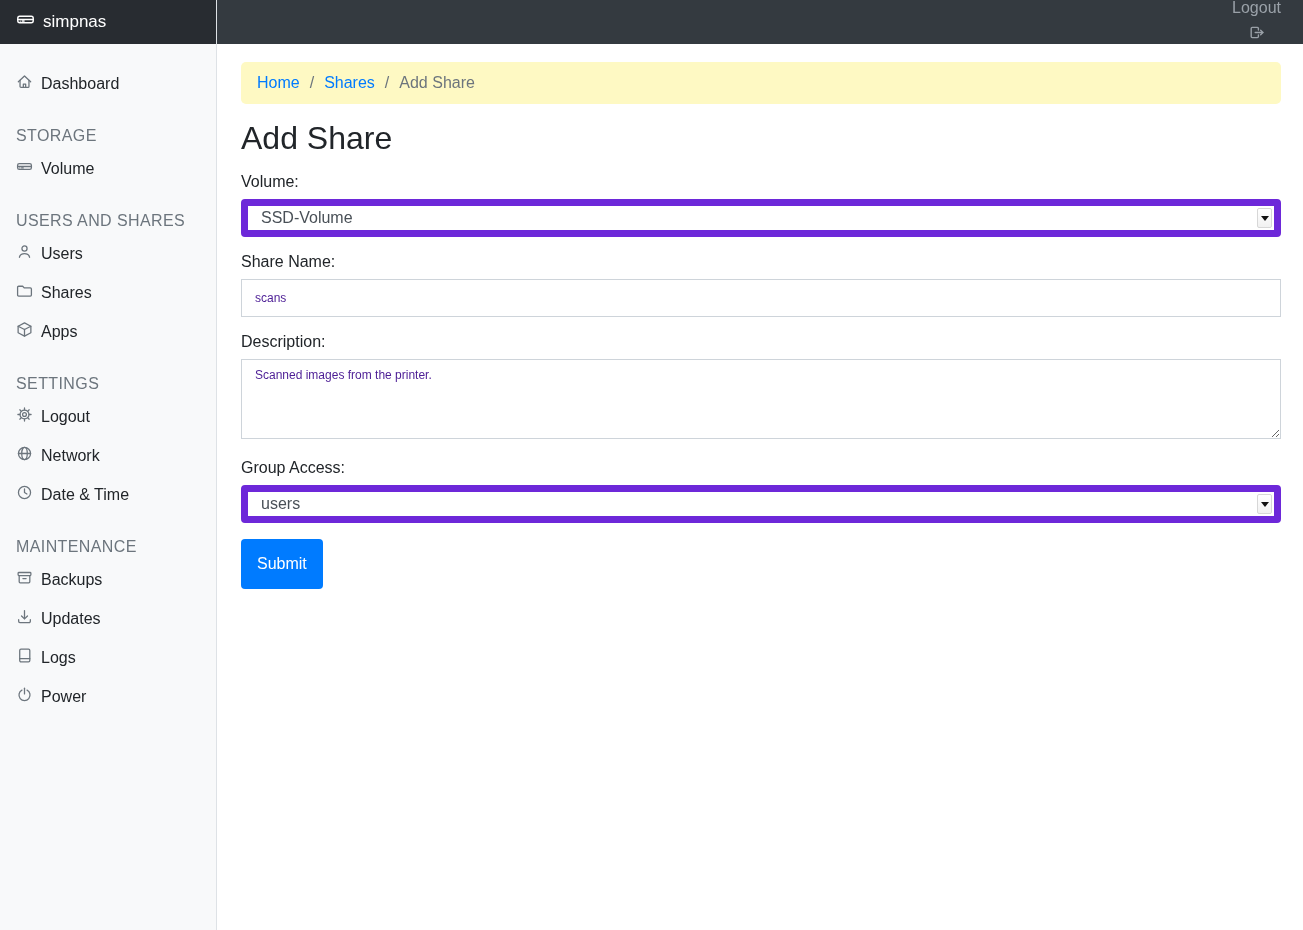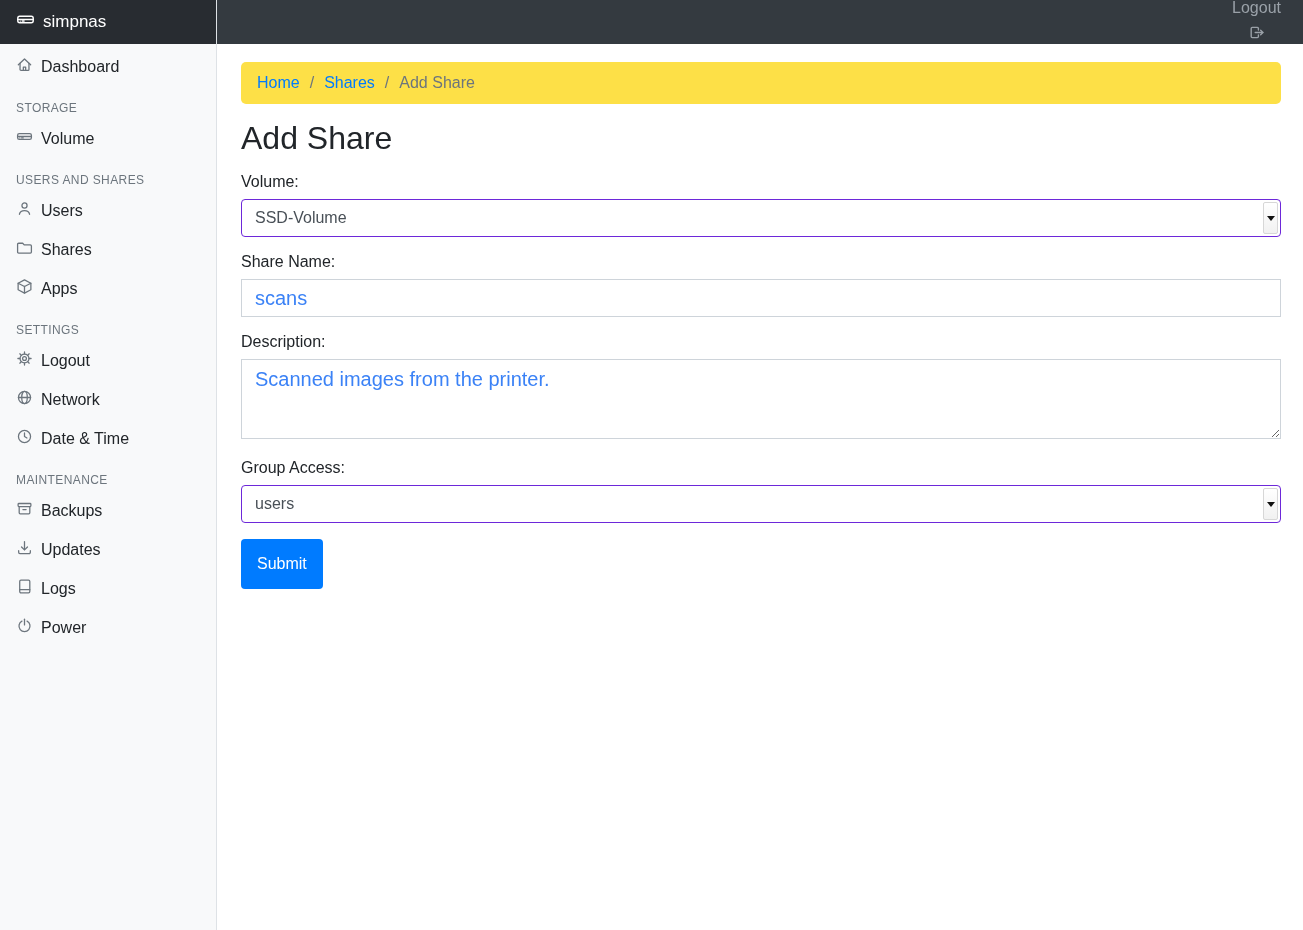--- a/index.html
+++ b/index.html
@@ -13,20 +13,21 @@
   .app { display: flex; width: 1303px; height: 930px; }
 
   
   .sidebar {
     width: 217px;
     min-width: 217px;
     background: #f8f9fa;
     border-right: 1px solid #dee2e6;
     display: flex;
     flex-direction: column;
+    gap: 17px;
   }
   .brand {
     height: 44px;
     background: #282c31;
     color: #fff;
     display: flex;
     align-items: center;
     gap: 8px;
     padding: 0 16px;
     font-size: 17px;
@@ -39,22 +40,22 @@
     align-items: center;
     gap: 8px;
     padding: 8px 16px;
     margin-bottom: 2px;
     color: #212529;
     cursor: pointer;
     white-space: nowrap;
   }
   .nav-item svg { flex: none; }
   .nav-section-title {
-    margin: 16px 16px 5px 16px;
-    font-size: 12px;
+    margin: 25px 16px 5px 16px;
+    font-size: 16px;
     letter-spacing: .4px;
     text-transform: uppercase;
     color: #6c757d;
   }
 
   
   .main { flex: 1; display: flex; flex-direction: column; min-width: 0; }
   .topbar {
     height: 44px;
     min-height: 44px;
@@ -70,21 +71,21 @@
     align-items: center;
     gap: 7px;
     cursor: pointer;
     font-size: 16px;
     flex-direction: column;
   }
 
   
   .content { padding: 18px 22px 0 24px; }
   .breadcrumb {
-    background: #fde047;
+    background: #fef9c3;
     border-radius: 5px;
     padding: 12px 16px;
     display: flex;
     align-items: center;
     list-style: none;
     margin-bottom: 16px;
   }
   .breadcrumb .crumb-link { color: #007bff; text-decoration: none; cursor: pointer; }
   .breadcrumb .crumb-current { color: #6c757d; }
   .breadcrumb .sep { color: #6c757d; padding: 0 10px; }
@@ -97,34 +98,34 @@
   }
 
   .form-group { margin-bottom: 16px; }
   .form-label { display: block; margin-bottom: 8px; color: #212529; }
 
   .text-input, .textarea-input {
     width: 100%;
     border: 1px solid #ced4da;
     border-radius: 0;
     font-family: "Liberation Sans", sans-serif;
-    font-size: 20px;
-    color: #3b82f6;
+    font-size: 12px;
+    color: #4c1d95;
     padding: 6px 13px;
     background: #fff;
     outline: none;
   }
   .text-input { height: 38px; }
   .textarea-input { height: 80px; padding-top: 8px; resize: both; }
 
   .select-box {
     position: relative;
     width: 100%;
     height: 38px;
-    border: 1px solid #6d28d9;
+    border: 7px solid #6d28d9;
     border-radius: 4px;
     background: #fff;
     display: flex;
     align-items: center;
     padding: 0 32px 0 13px;
     color: #495057;
     cursor: pointer;
   }
   .select-arrow {
     position: absolute;

